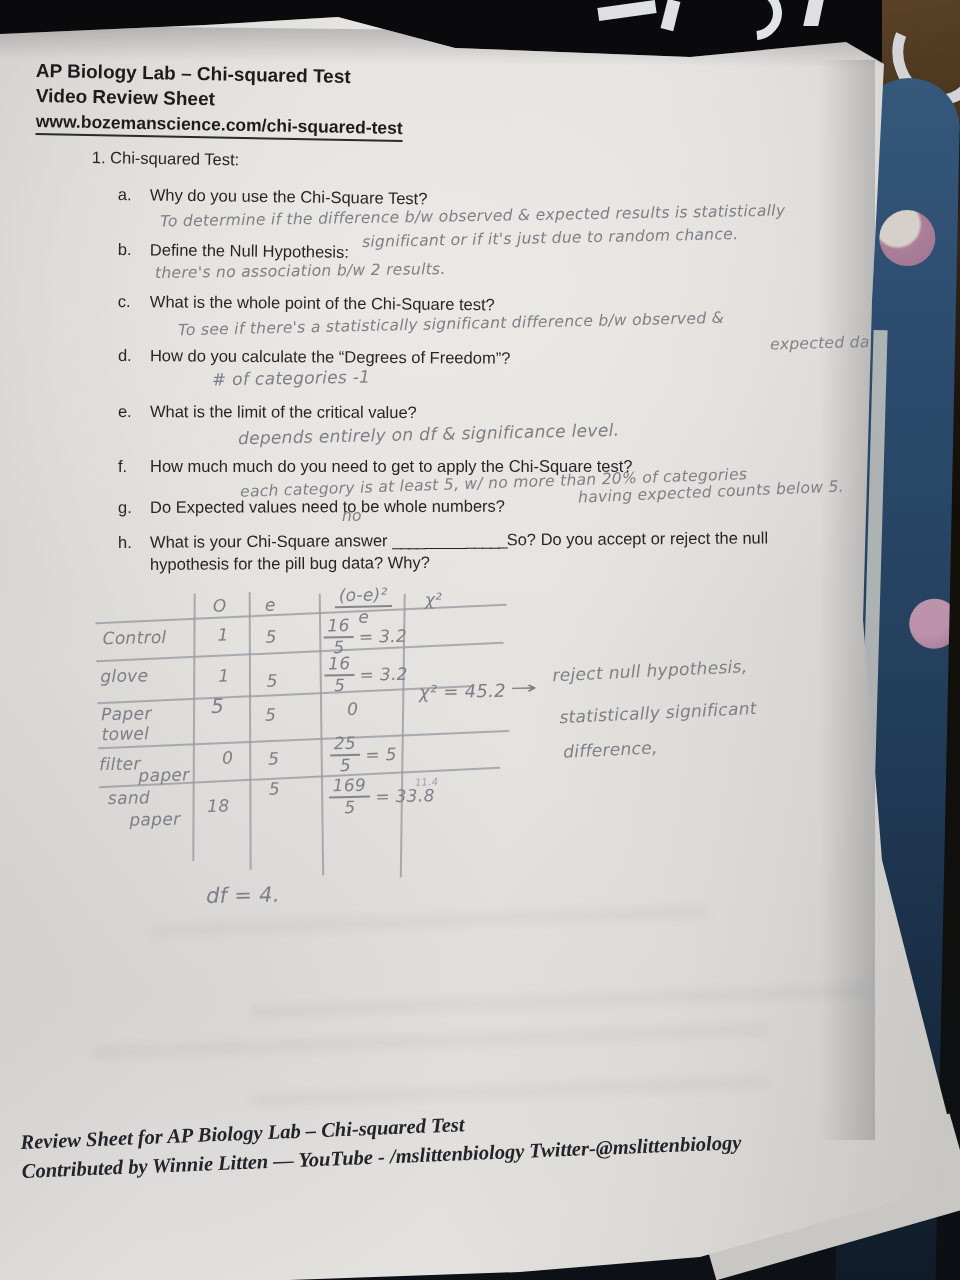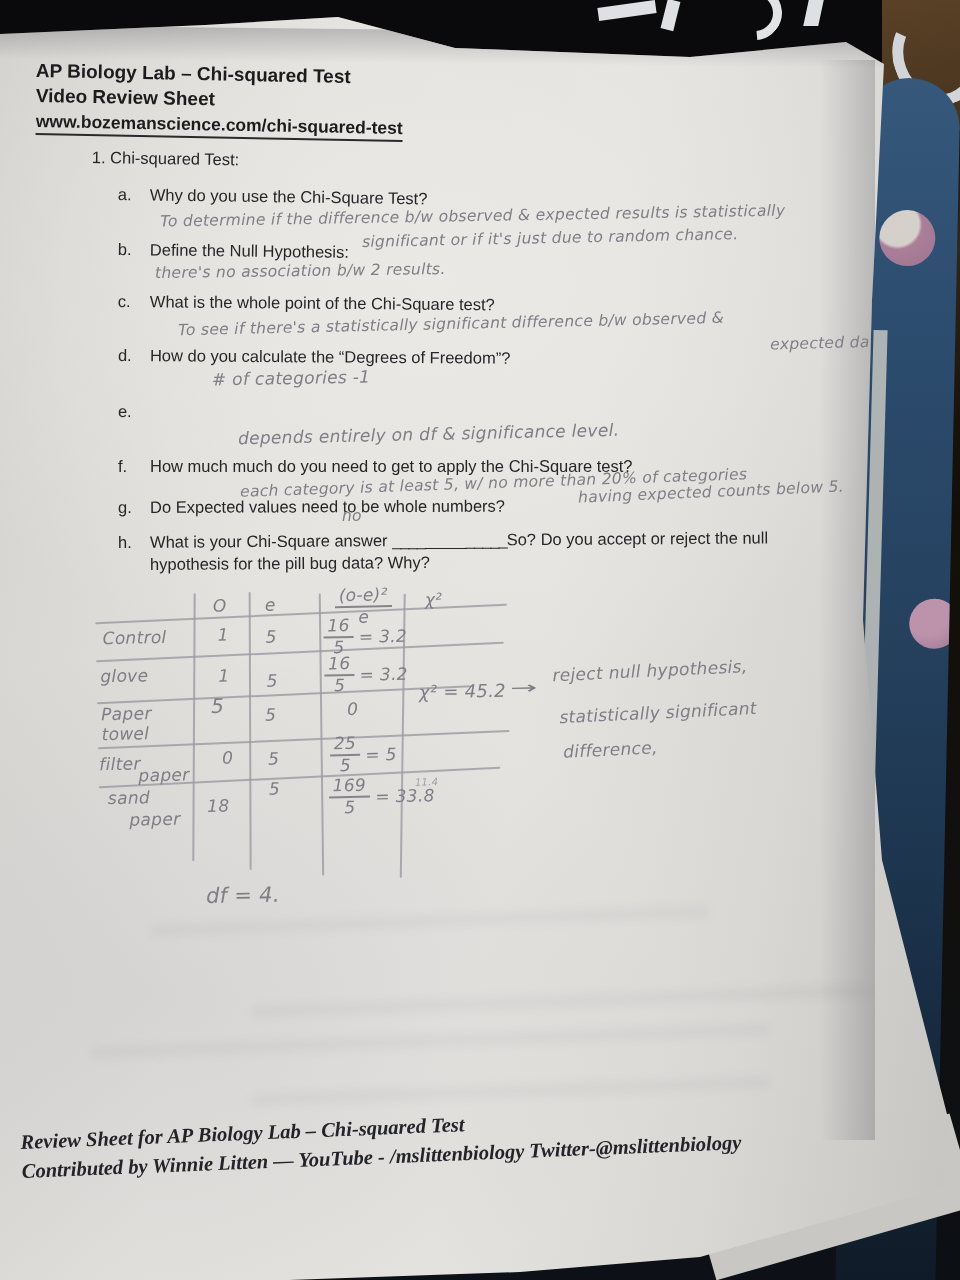--- a/index.html
+++ b/index.html
@@ -118,20 +118,21 @@
   <div class="abs hw" style="left:770px;top:334px;transform:rotate(-1.5deg)">expected data</div>
 
   <div class="abs printed q" style="left:118px;top:346px;transform:rotate(.4deg);transform-origin:left top">
     <span class="ql">d.</span>
     <span>How do you calculate the “Degrees of Freedom”?</span>
   </div>
   <div class="abs hw hw-big" style="left:212px;top:368px;transform:rotate(-1deg)"># of categories -1</div>
 
   <div class="abs printed q" style="left:118px;top:402px;transform:rotate(.2deg);transform-origin:left top">
     <span class="ql">e.</span>
+    <span>What is the limit of the critical value?</span>
   </div>
   <div class="abs hw hw-big" style="left:238px;top:424px;transform:rotate(-1.3deg)">depends entirely on df &amp; significance level.</div>
 
   <div class="abs printed q" style="left:118px;top:457px;transform-origin:left top">
     <span class="ql">f.</span>
     <span>How much much do you need to get to apply the Chi-Square test?</span>
   </div>
   <div class="abs hw" style="left:240px;top:474px;transform:rotate(-2deg)">each category is at least 5, w/ no more than 20% of categories</div>
   <div class="abs hw" style="left:578px;top:483px;transform:rotate(-2.4deg)">having expected counts below 5.</div>
 

